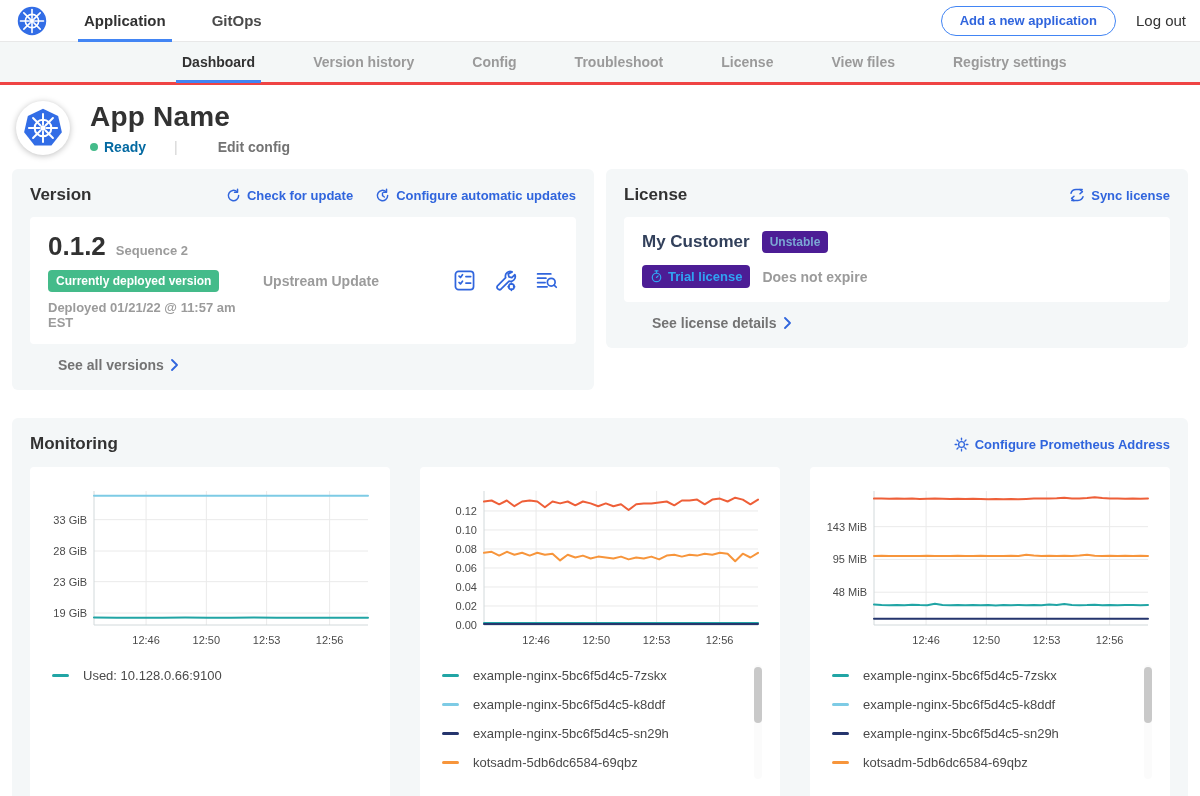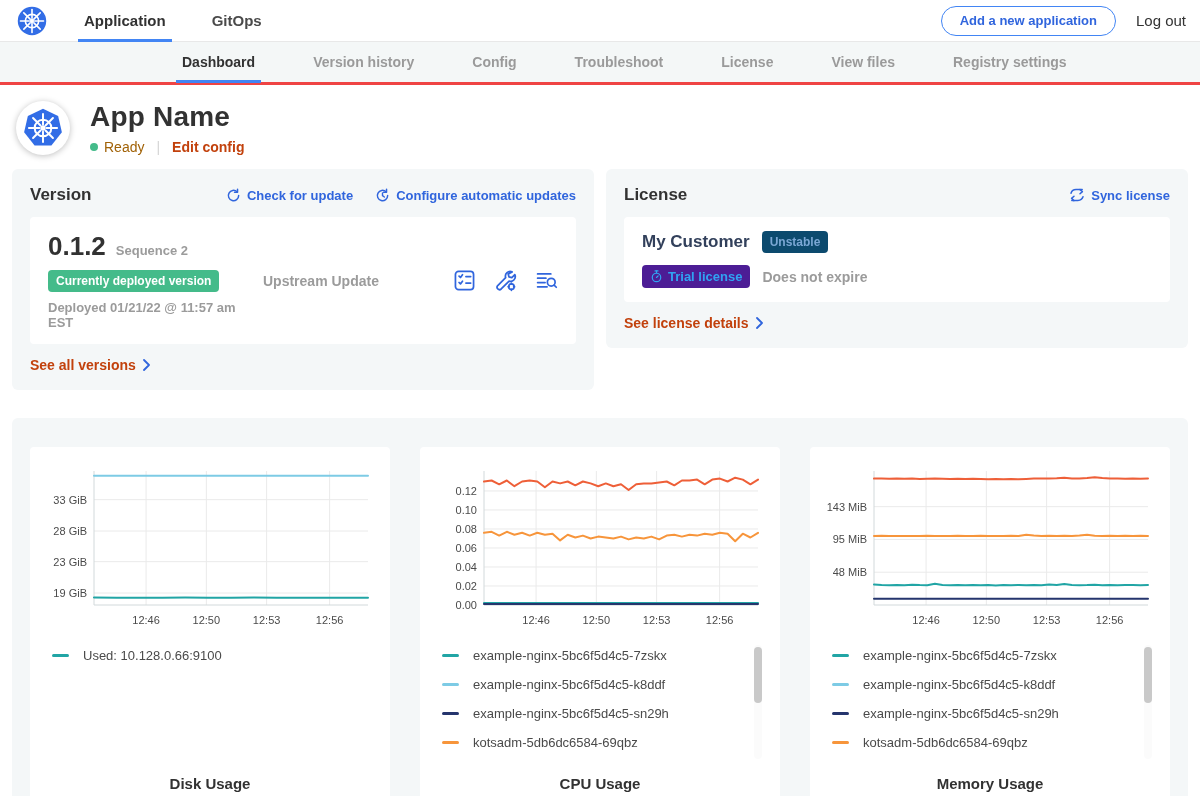--- a/index.html
+++ b/index.html
@@ -21,23 +21,23 @@
   .subnav-tab { position:relative; display:flex; align-items:center; padding:0 6px; margin-right:46px; font-size:14px; font-weight:600; color:#9a9a9a; cursor:pointer; }
   .subnav-tab.active { color:#323232; font-weight:700; }
   .subnav-tab.active::after { content:""; position:absolute; left:0; right:0; bottom:-1px; height:3px; background:#4285f4; }
 
   
   .app-header { display:flex; align-items:center; padding:16px 16px 14px; }
   .app-logo-circle { width:54px; height:54px; border-radius:50%; background:#fff; box-shadow:0 1px 6px rgba(0,0,0,.25); display:flex; align-items:center; justify-content:center; margin-right:20px; }
   .app-title { font-size:28px; font-weight:700; letter-spacing:.2px; }
   .app-meta { display:flex; align-items:center; margin-top:6px; font-size:14px; }
   .status-dot { width:8px; height:8px; border-radius:50%; background:#44bb8a; margin-right:6px; }
-  .status-text { color:#a16207; font-weight:400; margin-right:12px; }
+  .status-text { color:#0369a1; font-weight:700; margin-right:28px; }
   .meta-divider { color:#d4d4d4; margin-right:12px; }
-  .link { color:#c2410c; font-weight:700; cursor:pointer; text-decoration:none; }
+  .link { color:#737373; font-weight:700; cursor:pointer; text-decoration:none;margin-left:28px; }
 
   
   .cards-row { display:flex; gap:12px; padding:0 12px; align-items:flex-start; }
   .card { background:#f4f7f8; border-radius:6px; padding:16px 18px; flex:1; }
   .card-head { display:flex; align-items:center; }
   .card-title { font-size:17px; font-weight:700; flex:1; }
   .card-actions { display:flex; align-items:center; gap:22px; }
   .icon-link { display:flex; align-items:center; gap:6px; font-size:13px; font-weight:700; color:#3065dd; cursor:pointer; }
   .icon-link svg { display:block; }
   .white-box { background:#fff; border-radius:4px; margin-top:12px; padding:14px 18px; }
@@ -48,21 +48,21 @@
   .sequence { font-size:13px; color:#9b9b9b; font-weight:600; }
   .deployed-badge { display:inline-block; margin-top:8px; background:#44bb8a; color:#fff; font-size:12px; font-weight:700; padding:4px 8px; border-radius:4px; }
   .deployed-at { margin-top:8px; font-size:13px; color:#9b9b9b; font-weight:600; }
   .version-source { flex:1; font-size:14px; font-weight:700; color:#9b9b9b; }
   .version-icons { display:flex; align-items:center; gap:18px; color:#3065dd; }
   .version-icons span { cursor:pointer; display:flex; }
   .see-link { display:inline-flex; align-items:center; gap:6px; margin-top:13px; font-size:14px; }
 
   .customer-line { display:flex; align-items:center; gap:12px; }
   .customer-name { font-size:17px; font-weight:700; color:#32405b; }
-  .channel-badge { background:#0c4a6e; color:#7ba7d4; font-size:12px; font-weight:700; padding:4px 8px; border-radius:4px; }
+  .channel-badge { background:#4c1d95; color:#7ba7d4; font-size:12px; font-weight:700; padding:4px 8px; border-radius:4px; }
   .license-line2 { display:flex; align-items:center; gap:12px; margin-top:12px; }
   .trial-badge { display:inline-flex; align-items:center; gap:5px; background:#4c1d95; color:#30a3f3; font-size:13px; font-weight:700; padding:4px 8px; border-radius:4px; }
   .expiry { font-size:14px; color:#9b9b9b; font-weight:600; }
 
   
   .monitoring-card { margin:28px 12px 0; background:#f4f7f8; border-radius:6px; padding:16px 18px 20px; }
   .panels { display:flex; gap:30px; margin-top:13px; }
   .panel { background:#fff; border-radius:4px; width:360px; padding:14px 12px 8px; display:flex; flex-direction:column; }
   .legend { position:relative; margin:10px 6px 0 10px; min-height:122px; }
   .legend-row { display:flex; align-items:center; gap:14px; height:29px; }
@@ -273,20 +273,39 @@
     <div class="link see-link">
       <span>See license details</span>
       <svg width="9" height="12" viewBox="0 0 8 12">
         <path d="M1.5 1l5 5-5 5" fill="none" stroke="#3065dd" stroke-width="1.8" stroke-linecap="round" stroke-linejoin="round"></path>
       </svg>
     </div>
   </div>
 </div>
 
 <div class="monitoring-card">
+  <div class="card-head">
+    <div class="card-title">Monitoring</div>
+    <div class="icon-link">
+      <svg width="15" height="15" viewBox="0 0 16 16">
+        <g fill="none" stroke="#3065dd" stroke-width="1.4" stroke-linecap="round">
+          <circle cx="8" cy="8" r="3.1"></circle>
+          <line x1="8" y1="1.2" x2="8" y2="3.1"></line>
+            <line x1="8" y1="12.9" x2="8" y2="14.8"></line>
+          <line x1="1.2" y1="8" x2="3.1" y2="8"></line>
+            <line x1="12.9" y1="8" x2="14.8" y2="8"></line>
+          <line x1="3.2" y1="3.2" x2="4.5" y2="4.5"></line>
+            <line x1="11.5" y1="11.5" x2="12.8" y2="12.8"></line>
+          <line x1="12.8" y1="3.2" x2="11.5" y2="4.5"></line>
+            <line x1="4.5" y1="11.5" x2="3.2" y2="12.8"></line>
+        </g>
+      </svg>
+      <span>Configure Prometheus Address</span>
+    </div>
+  </div>
 
   <div class="panels">
 
     <div class="panel">
       <svg class="chart-svg" width="334" height="170">
           <line x1="52" y1="38.66666666666666" x2="326" y2="38.66666666666666" stroke="#eaeaea" stroke-width="1"></line>
           <text x="45" y="42.66666666666666" text-anchor="end" font-size="11" fill="#4a4a4a">33 GiB</text>
           <line x1="52" y1="70" x2="326" y2="70" stroke="#eaeaea" stroke-width="1"></line>
           <text x="45" y="74" text-anchor="end" font-size="11" fill="#4a4a4a">28 GiB</text>
           <line x1="52" y1="100.66666666666667" x2="326" y2="100.66666666666667" stroke="#eaeaea" stroke-width="1"></line>

